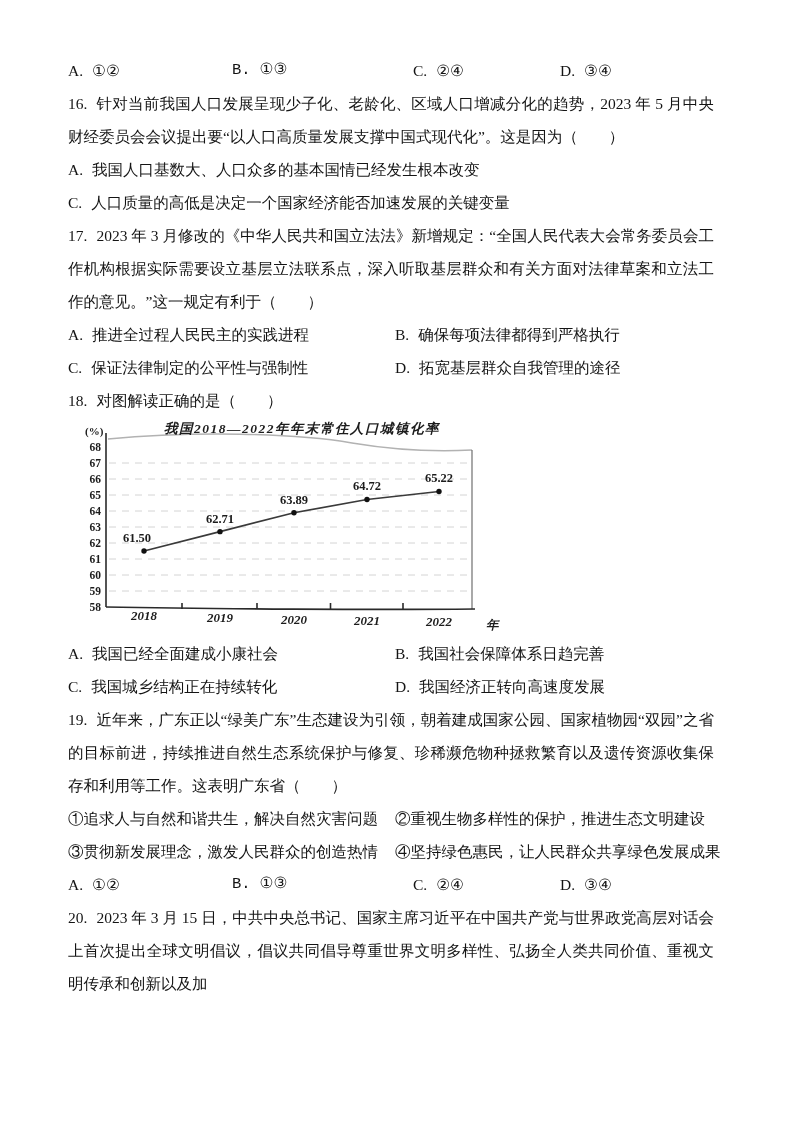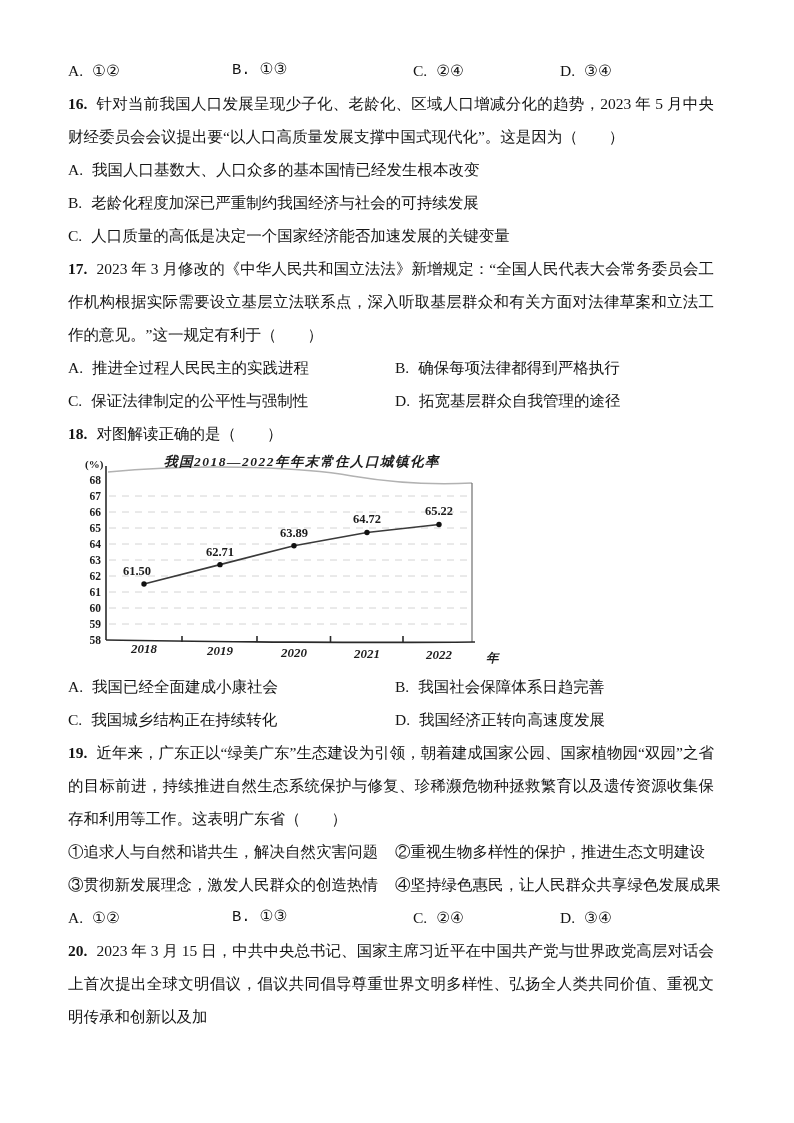--- a/index.html
+++ b/index.html
@@ -10,21 +10,21 @@
     background:#ffffff;
     box-sizing:border-box;
     padding:54px 80px 0 68px;
     font-family:"Liberation Serif","DejaVu Serif",serif;
     font-size:15.5px;
     line-height:33px;
     color:#141414;
     overflow:hidden;
   }
   p.stem{margin:0;text-align:justify;}
-  .qnum{margin-right:9px;font-weight:bold;}
+  .qnum{margin-right:9px;}
   .olabel{margin-right:9px;}
   .row{position:relative;height:33px;white-space:nowrap;}
   .row .c1{position:absolute;left:0;top:0;}
   .cols4 .c2{position:absolute;left:164px;top:0;font-family:Liberation Mono, monospace;}
   .cols4 .c3{position:absolute;left:331px;top:0;margin-left:14px;}
   .cols4 .c4{position:absolute;left:492px;top:0;}
   .cols2 .c2{position:absolute;left:327px;top:0;}
   .optline{height:33px;white-space:nowrap;}
   figure.chart-wrap{margin:4px 0 2px 16px;width:424px;}
   svg{display:block;}
@@ -49,21 +49,20 @@
 
   <div class="row cols4">
     <span class="c1"><span class="olabel">A.</span><span>①②</span></span>
     <span class="c2"><span class="olabel">B.</span><span>①③</span></span>
     <span class="c3"><span class="olabel">C.</span><span>②④</span></span>
     <span class="c4"><span class="olabel">D.</span><span>③④</span></span>
   </div>
 
   <p class="stem"><span class="qnum">16.</span><span>针对当前我国人口发展呈现少子化、老龄化、区域人口增减分化的趋势，2023 年 5 月中央财经委员会会议提出要“以人口高质量发展支撑中国式现代化”。这是因为（　　）</span></p>
   <div class="optline"><span class="olabel">A.</span><span>我国人口基数大、人口众多的基本国情已经发生根本改变</span></div>
-  <div class="optline"><span class="olabel">B.</span><span>老龄化程度加深已严重制约我国经济与社会的可持续发展</span></div>
   <div class="optline"><span class="olabel">C.</span><span>人口质量的高低是决定一个国家经济能否加速发展的关键变量</span></div>
 
   <p class="stem"><span class="qnum">17.</span><span>2023 年 3 月修改的《中华人民共和国立法法》新增规定：“全国人民代表大会常务委员会工作机构根据实际需要设立基层立法联系点，深入听取基层群众和有关方面对法律草案和立法工作的意见。”这一规定有利于（　　）</span></p>
   <div class="row cols2">
     <span class="c1"><span class="olabel">A.</span><span>推进全过程人民民主的实践进程</span></span>
     <span class="c2"><span class="olabel">B.</span><span>确保每项法律都得到严格执行</span></span>
   </div>
   <div class="row cols2">
     <span class="c1"><span class="olabel">C.</span><span>保证法律制定的公平性与强制性</span></span>
     <span class="c2"><span class="olabel">D.</span><span>拓宽基层群众自我管理的途径</span></span>

